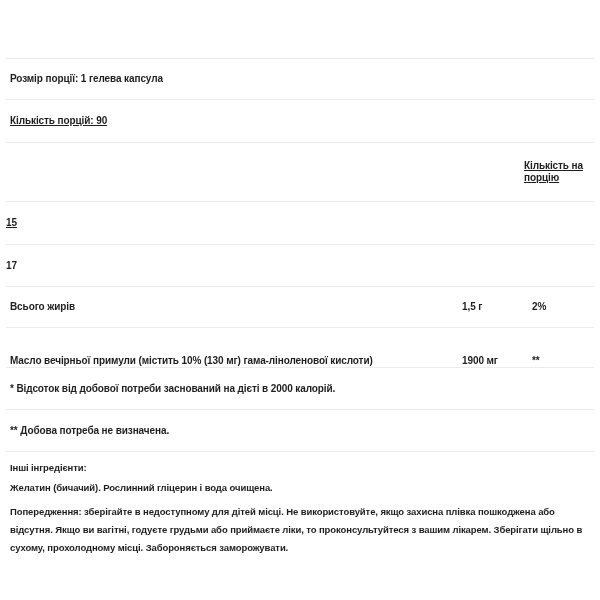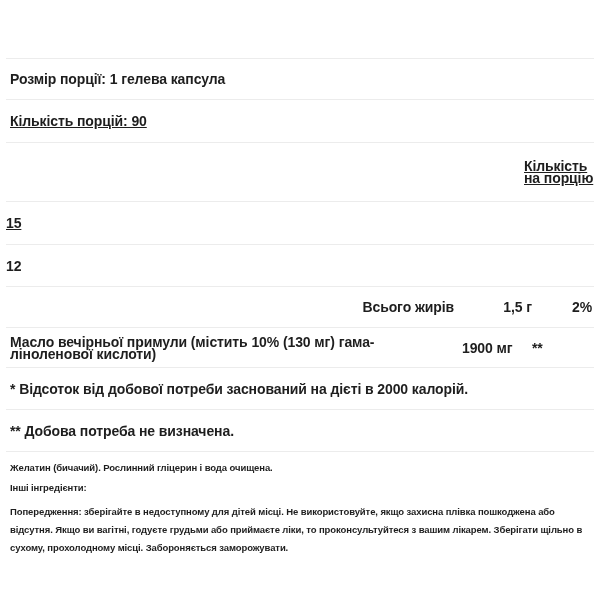--- a/index.html
+++ b/index.html
@@ -12,30 +12,30 @@
     -webkit-font-smoothing: antialiased;
   }
   .page { width: 600px; height: 600px; overflow: hidden; background: #fff; }
   .spacer-top { height: 58px; }
   .sheet { margin: 0 6px; }
   .row {
     display: flex;
     align-items: center;
     border-bottom: 1px solid #ececec;
     box-sizing: border-box;
-    font-size: 14px;
+    font-size: 10px;
     letter-spacing: -0.1px;
     line-height: 12px;
   }
   .row.top-border { border-top: 1px solid #ececec; }
   .h42 { min-height: 42px; }
   .h43 { min-height: 43px; text-decoration: underline; }
   .h59 { min-height: 59px; text-decoration: underline; }
-  .h41 { min-height: 41px; text-align: right; }
-  .h40 { min-height: 40px; }
+  .h41 { min-height: 41px; }
+  .h40 { min-height: 40px; align-items: flex-end; }
   .lbl { flex: 1 1 auto; padding-left: 4px; padding-right: 8px; }
   .col-amount { flex: 0 0 70px; width: 70px; }
   .col-dv { flex: 0 0 60px; width: 60px; padding-right: 2px; }
   .bottom {
     margin: 0 6px;
     padding: 10px 4px 0 4px;
     font-size: 9.5px;
     letter-spacing: -0.1px;
     line-height: 12px;
   }
@@ -62,21 +62,21 @@
       <span class="lbl"></span>
       <span class="col-amount">Кількість на порцію</span>
     </div>
 
     <div class="row h43">
       <span class="col-amount">15</span>
       <span class="col-dv"></span>
     </div>
 
     <div class="row h42">
-      <span class="col-amount">12</span>
+      <span class="col-amount">17</span>
       <span class="col-dv"></span>
     </div>
 
     <div class="row h41">
       <span class="lbl">Всього жирів</span>
       <span class="col-amount">1,5 г</span>
       <span class="col-dv">2%</span>
     </div>
 
     <div class="row h40">
@@ -89,17 +89,17 @@
       <span class="lbl">* Відсоток від добової потреби заснований на дієті в 2000 калорій.</span>
     </div>
 
     <div class="row h42">
       <span class="lbl">** Добова потреба не визначена.</span>
     </div>
 
   </div>
 
   <div class="bottom">
+    <div class="line">Інші інгредієнти:</div>
     <div class="line">Желатин (бичачий). Рослинний гліцерин і вода очищена.</div>
-    <div class="line">Інші інгредієнти:</div>
     <p class="para">Попередження: зберігайте в недоступному для дітей місці. Не використовуйте, якщо захисна плівка пошкоджена або відсутня. Якщо ви вагітні, годуєте грудьми або приймаєте ліки, то проконсультуйтеся з вашим лікарем. Зберігати щільно в сухому, прохолодному місці. Забороняється заморожувати.</p>
   </div>
 </div>
 
 </body></html>

